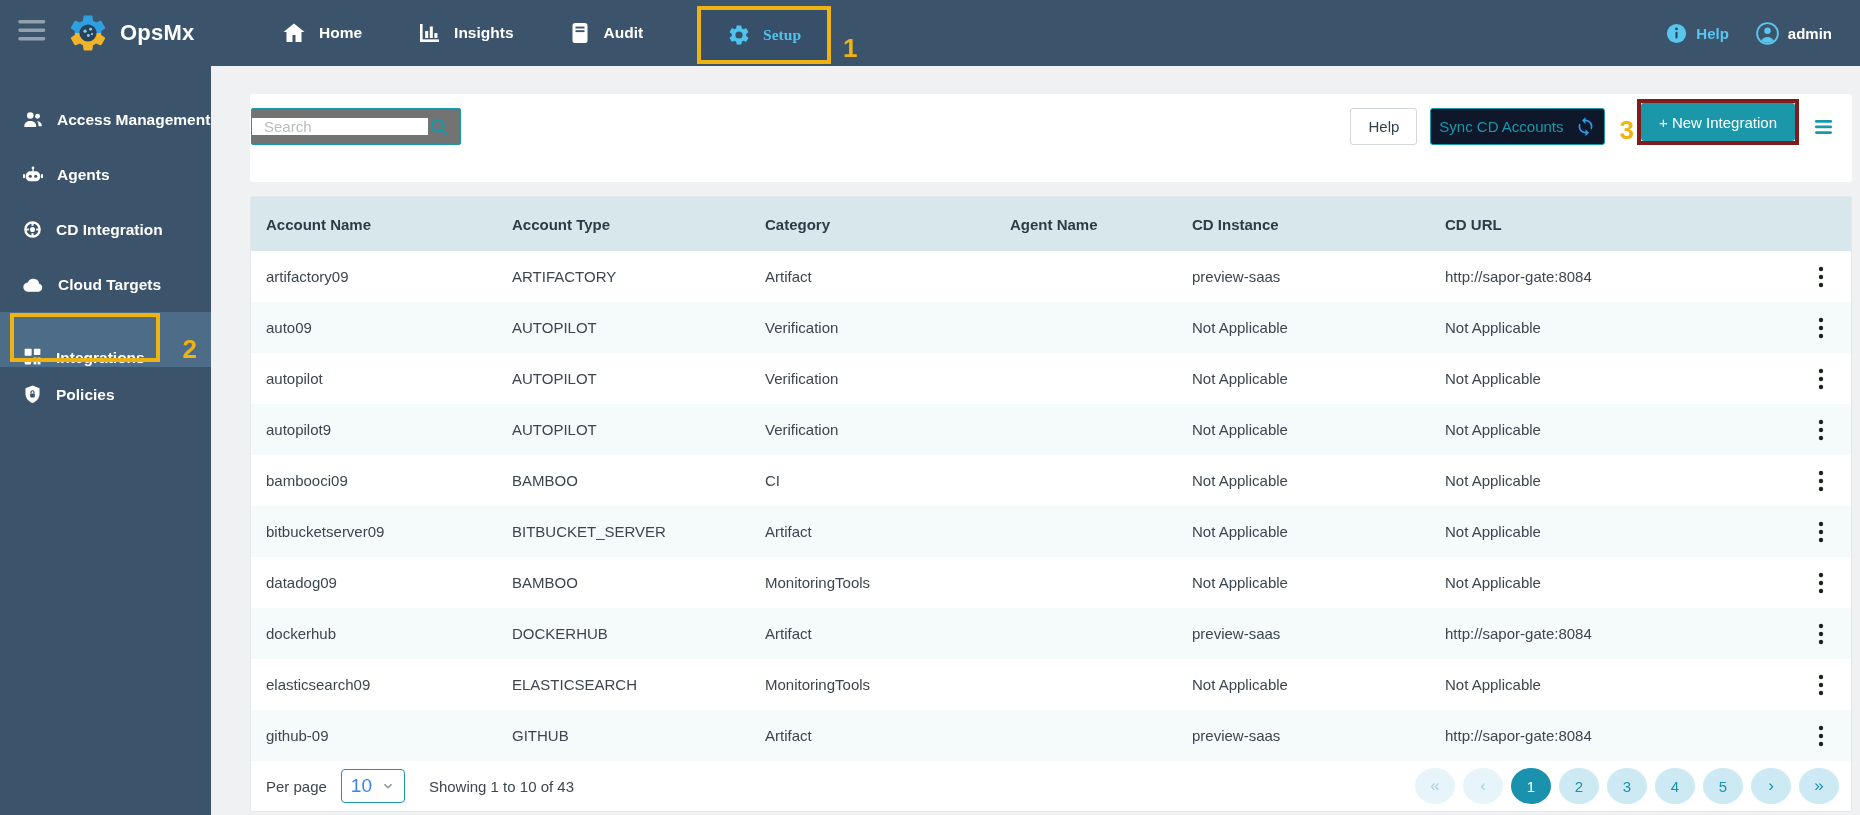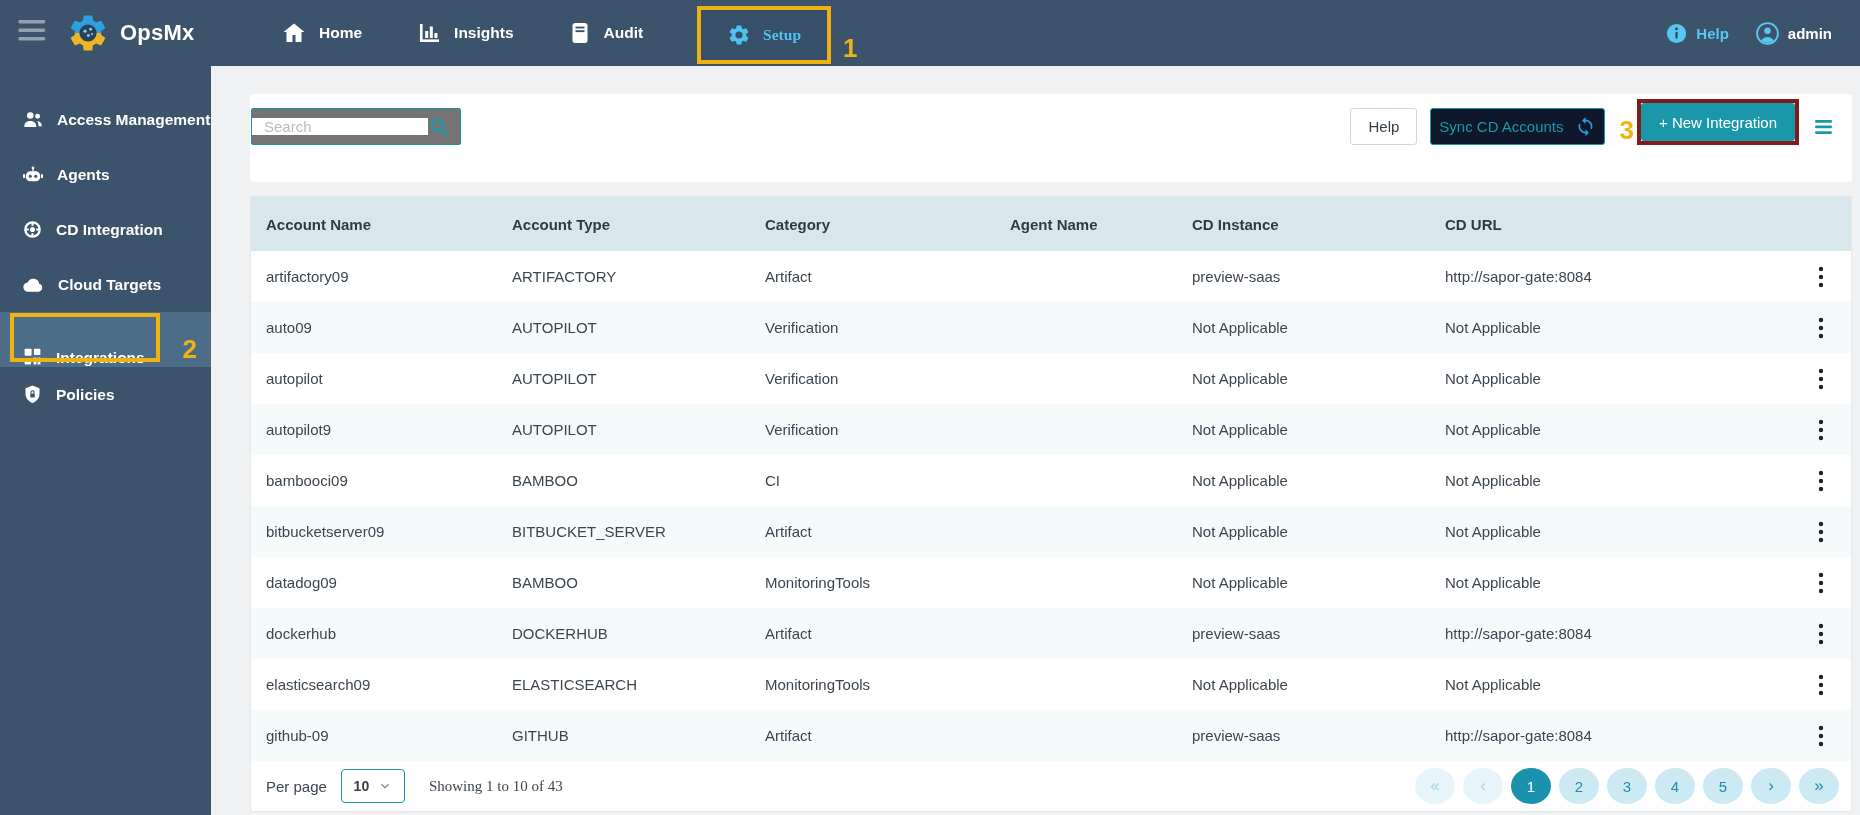--- a/index.html
+++ b/index.html
@@ -90,22 +90,22 @@
   .t-body .t-row:nth-child(even) { background: #f5fafb; }
   .kebab-cell { justify-self: center; display: flex; cursor: pointer; padding: 4px 8px; }
 
   
   .pagination { height: 50px; display: flex; align-items: center; padding: 0 12px 0 15px; font-size: 15px; }
   .per-page-label { color: #3c4650; }
   .per-page-select {
     margin-left: 14px; width: 64px; height: 34px; border: 1.6px solid #1a98aa; border-radius: 4px;
     display: flex; align-items: center; justify-content: center; gap: 9px; cursor: pointer; background: #fff;
   }
-  .per-page-select .val { color: #404040; font-size: 14px; font-weight: bold; }
-  .page-summary { margin-left: 24px; color: #3c4650; font-family: Liberation Serif, serif; }
+  .per-page-select .val { color: #3b82f6; font-size: 19px; }
+  .page-summary { margin-left: 24px; color: #3c4650; }
   .pages { margin-left: auto; display: flex; }
   .pill {
     width: 40px; height: 36px; border-radius: 50%; margin-left: 8px;
     background: #cdeaf4; color: #1a91ad; font-size: 15px;
     display: flex; align-items: center; justify-content: center; cursor: pointer; border: none; font-family: inherit;
   }
   .pill.disabled { background: #e7f5fa; color: #a5d5e6; }
   .pill.active { background: #1a91ad; color: #fff; }
   .pill.arrow { font-size: 17px; }
 </style>

